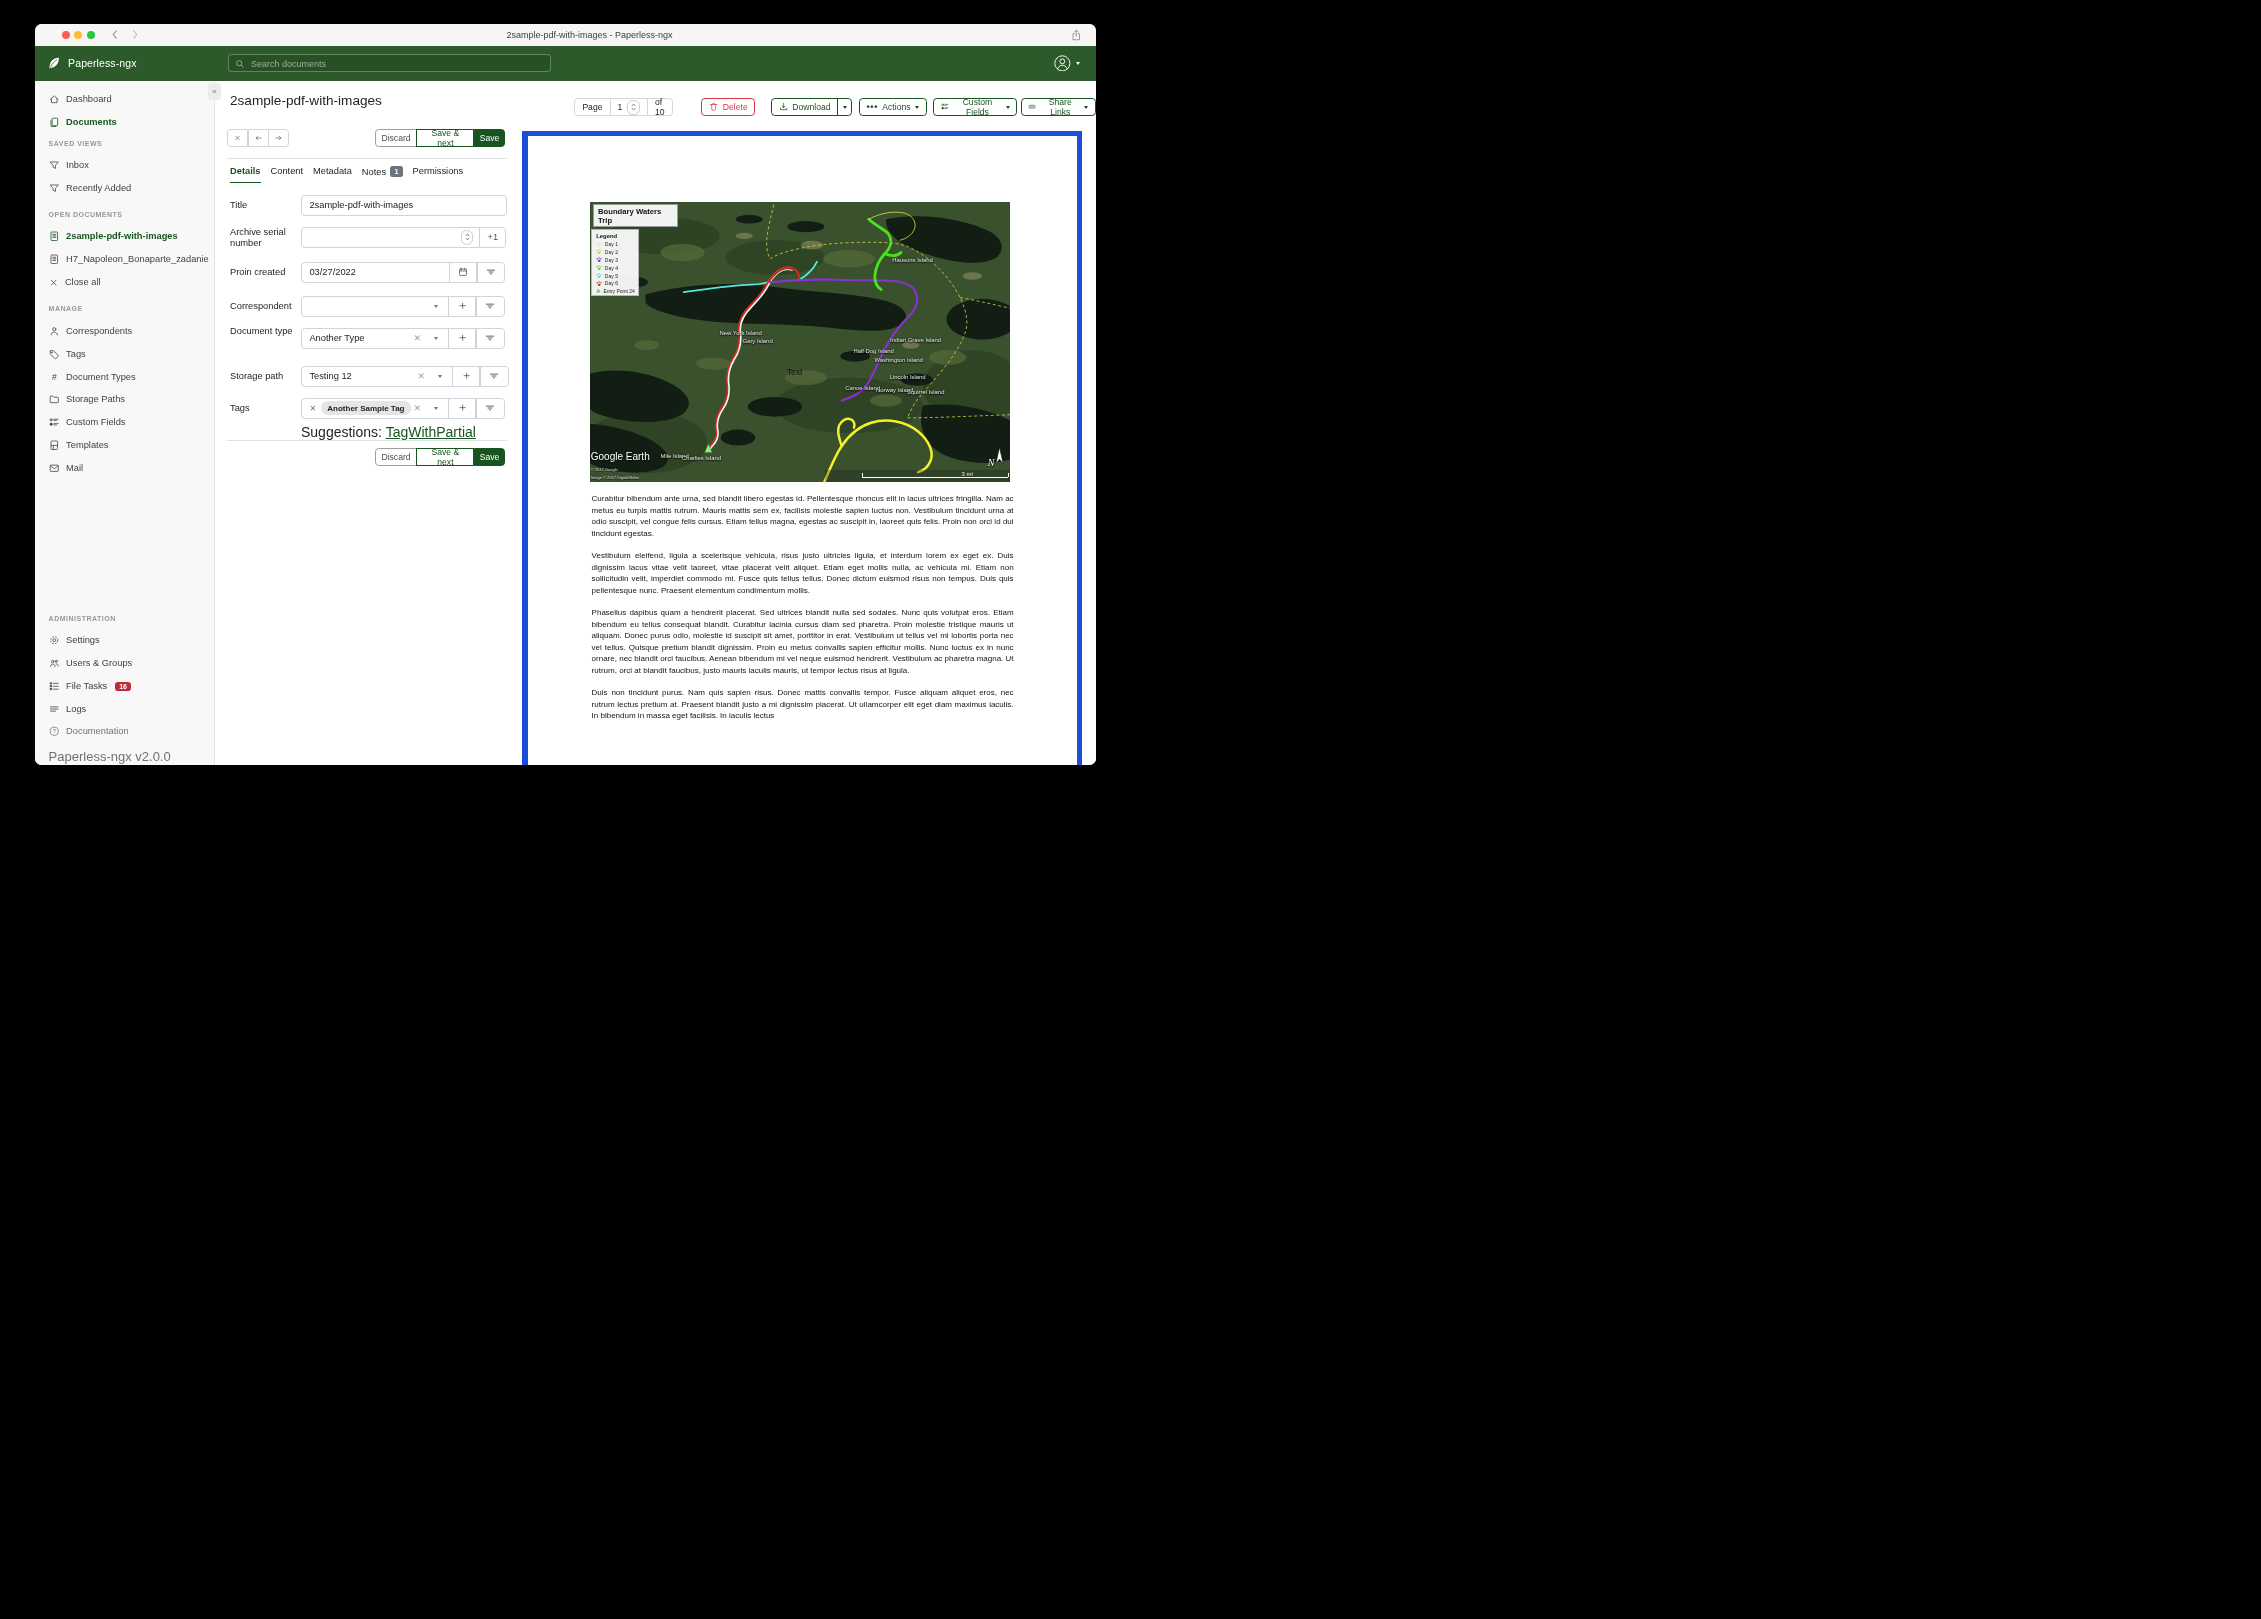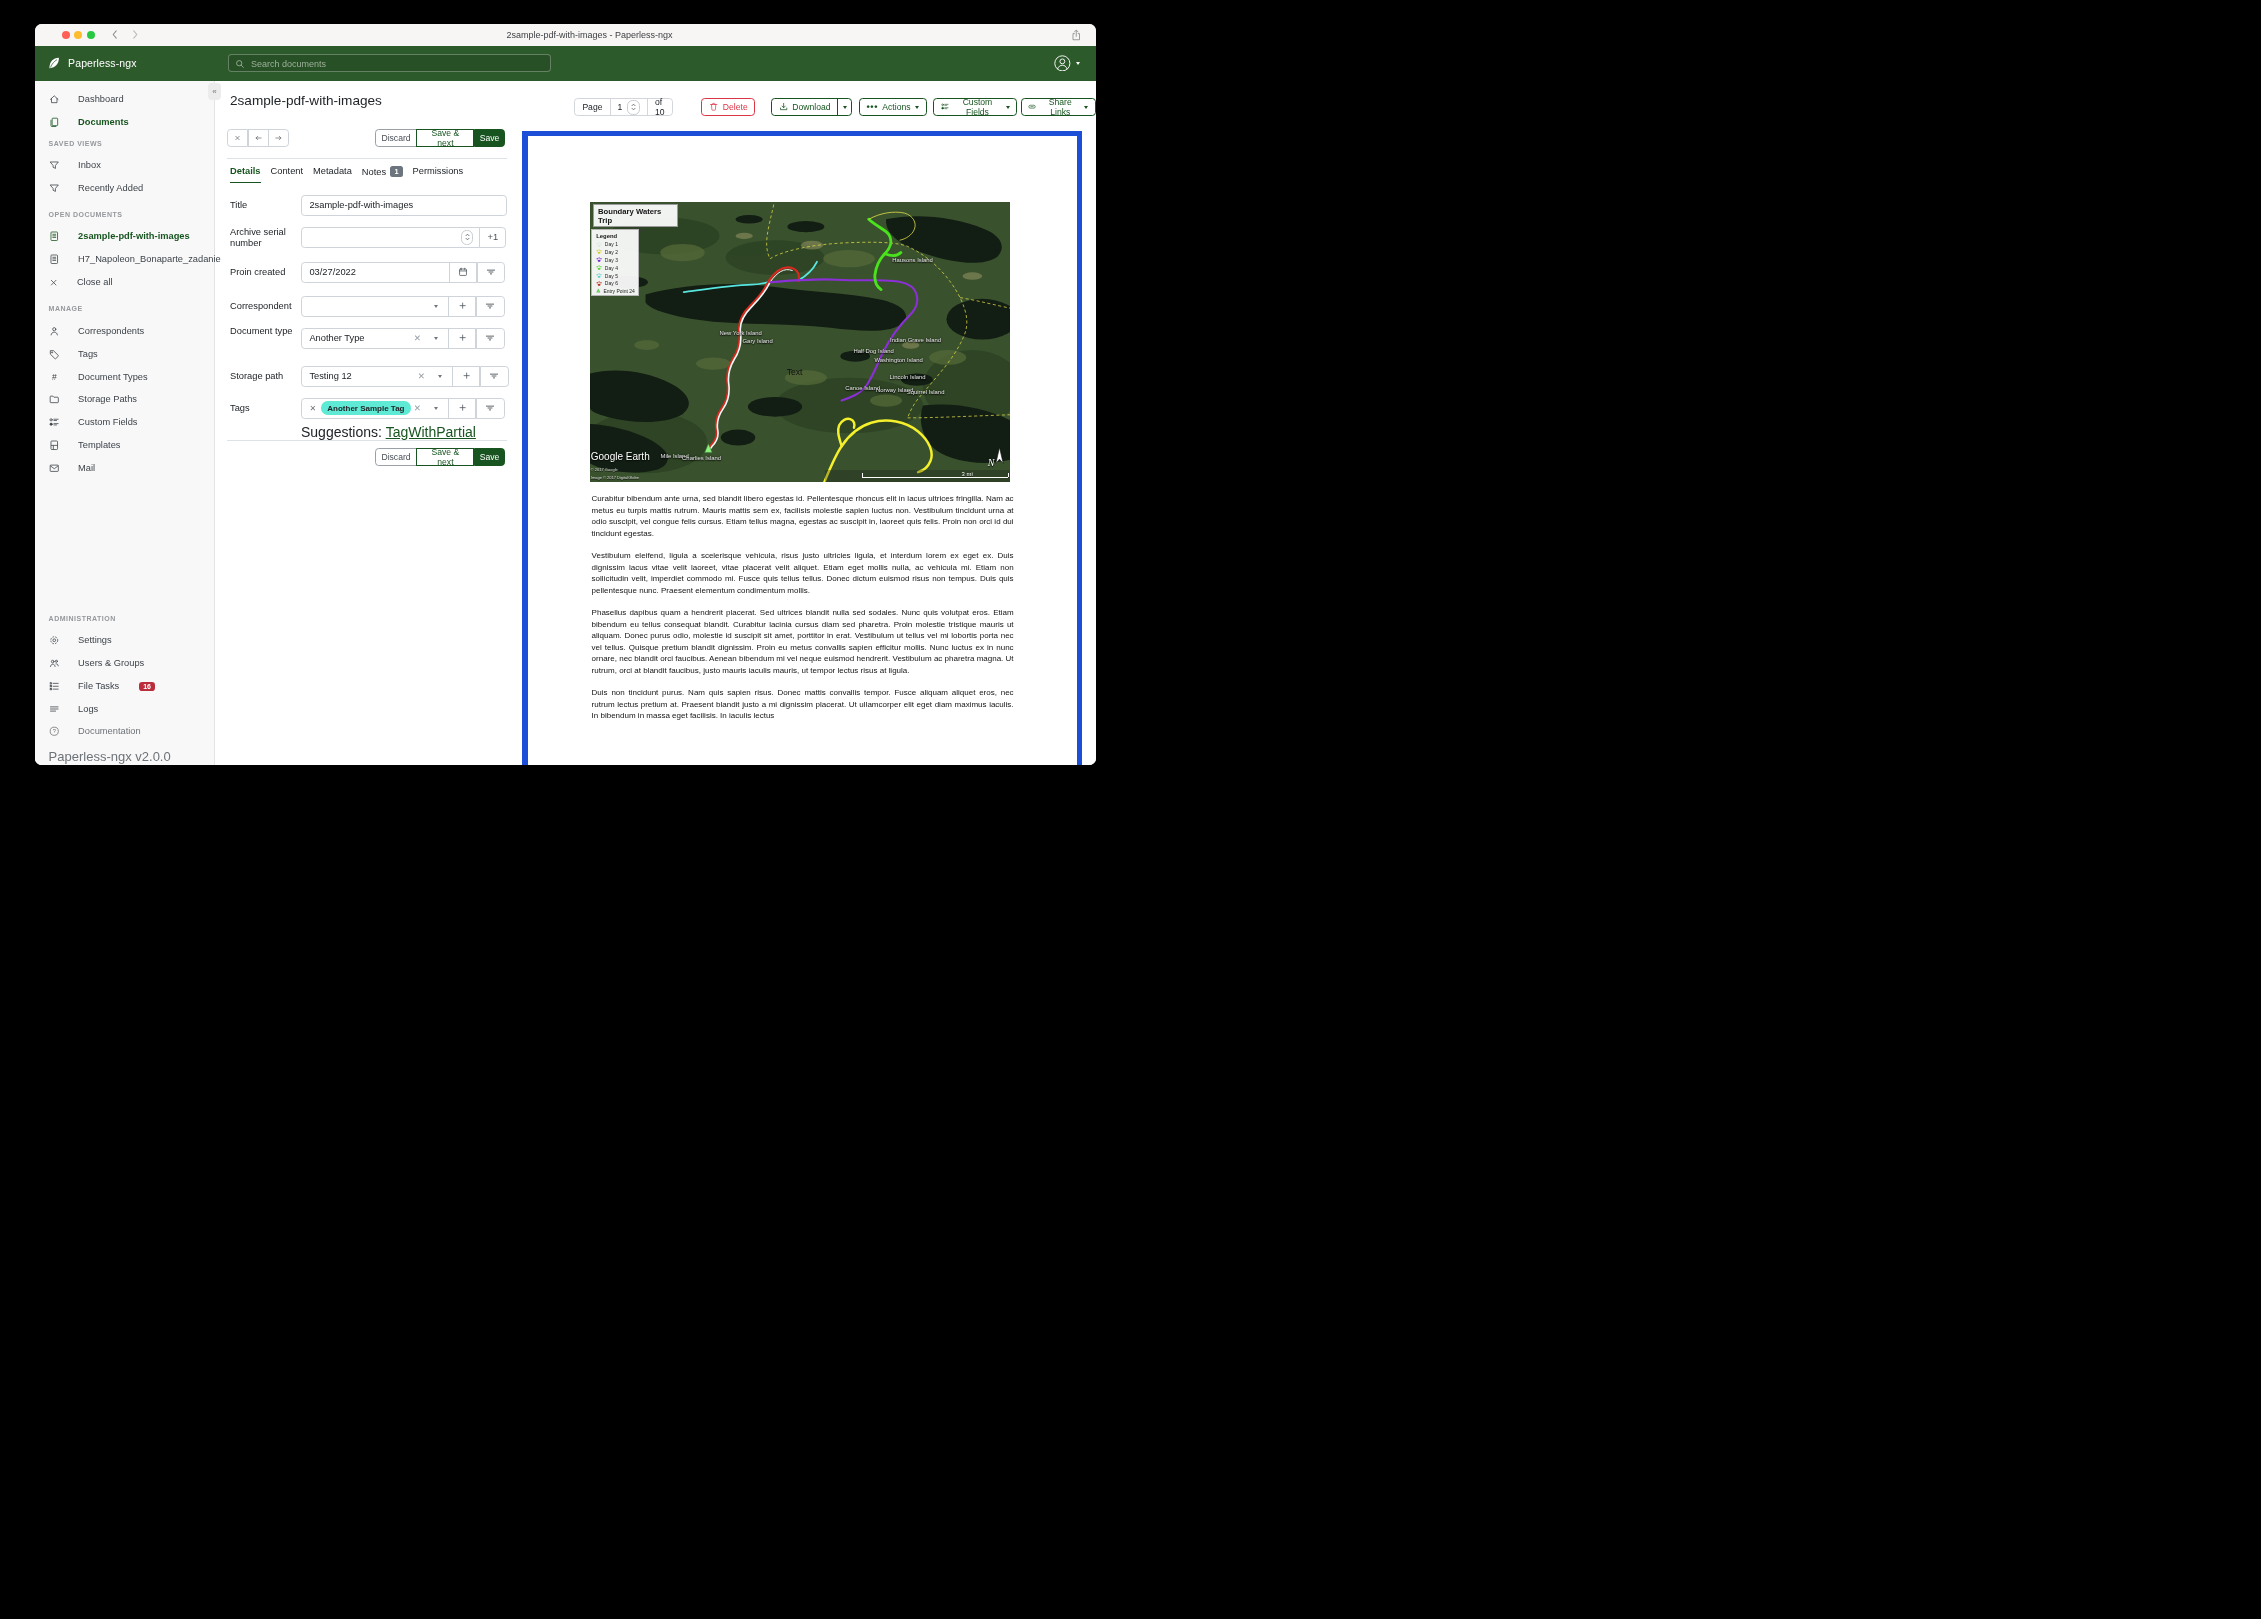--- a/index.html
+++ b/index.html
@@ -26,21 +26,21 @@
   .search input::placeholder{color:#9cb098;}
   .usermenu{position:absolute;right:16px;top:9.3px;display:flex;align-items:center;gap:5px;}
   .caret{width:0;height:0;border-left:2.8px solid transparent;border-right:2.8px solid transparent;border-top:3.1px solid currentColor;display:inline-block;}
   .caret.white{border-top-color:#fff;}
 
   
   .app{position:absolute;left:0;top:57px;right:0;bottom:0;background:#fff;}
 
   
   .sidebar{position:absolute;left:0;top:0;bottom:0;width:180px;background:#f8f8f8;border-right:0.6px solid #e4e4e4;box-sizing:border-box;}
-  .s-item{position:absolute;left:0;right:0.6px;height:23.5px;display:flex;align-items:center;gap:19px;padding-left:13.6px;font-size:9.3px;color:#3d4349;cursor:pointer;}
+  .s-item{position:absolute;left:0;right:0.6px;height:23.5px;display:flex;align-items:center;gap:7px;padding-left:13.6px;font-size:9.3px;color:#3d4349;cursor:pointer;}
   .s-item svg{flex:0 0 auto;}
   .s-item.active{color:#17541f;font-weight:700;}
   .s-head{position:absolute;left:13.6px;height:13.6px;font-size:7px;font-weight:700;color:#95989c;letter-spacing:0.5px;}
   .s-badge{background:#bb2d3b;color:#fff;font-size:7px;font-weight:700;border-radius:3.1px;padding:1.2px 3.7px;margin-left:1.2px;}
   .s-footer-ver{position:absolute;left:13.6px;font-size:13px;color:#6e7378;}
   .collapse-btn{position:absolute;left:173px;top:2.5px;width:13px;height:17.3px;background:#ececec;border-radius:3.7px;color:#73797f;font-size:8px;display:flex;align-items:center;justify-content:center;cursor:pointer;z-index:5;}
 
   
   .content{position:absolute;left:180px;top:0;right:0;bottom:0;}
   .doc-heading{position:absolute;left:15px;top:12.3px;font-size:13.6px;font-weight:500;color:#212529;}
@@ -655,21 +655,21 @@
                 </svg>
           </div>
         </div>
       </div>
 
       <div class="frow" style="top:317px">
         <div class="flabel" style="top:5px">Tags</div>
         <div class="igroup">
           <div class="iseg" style="width:148px">
             <span class="minix">✕</span>
-            <span class="chip" style="background: #5eead4;">Another Sample Tag</span>
+            <span class="chip" style="background: #e5e5e5;">Another Sample Tag</span>
             <span class="xclear">✕</span>
             <span class="selcaret caret"></span>
           </div>
           <div class="iseg sqbtn" style="width:28px">
             <svg width="9.3" height="9.3" viewBox="0 0 16 16">
                   <g stroke="#495057" stroke-width="1.3" stroke-linecap="round">
                     <line x1="8" y1="3.5" x2="8" y2="12.5"></line>
                     <line x1="3.5" y1="8" x2="12.5" y2="8"></line>
                   </g>
                 </svg>

